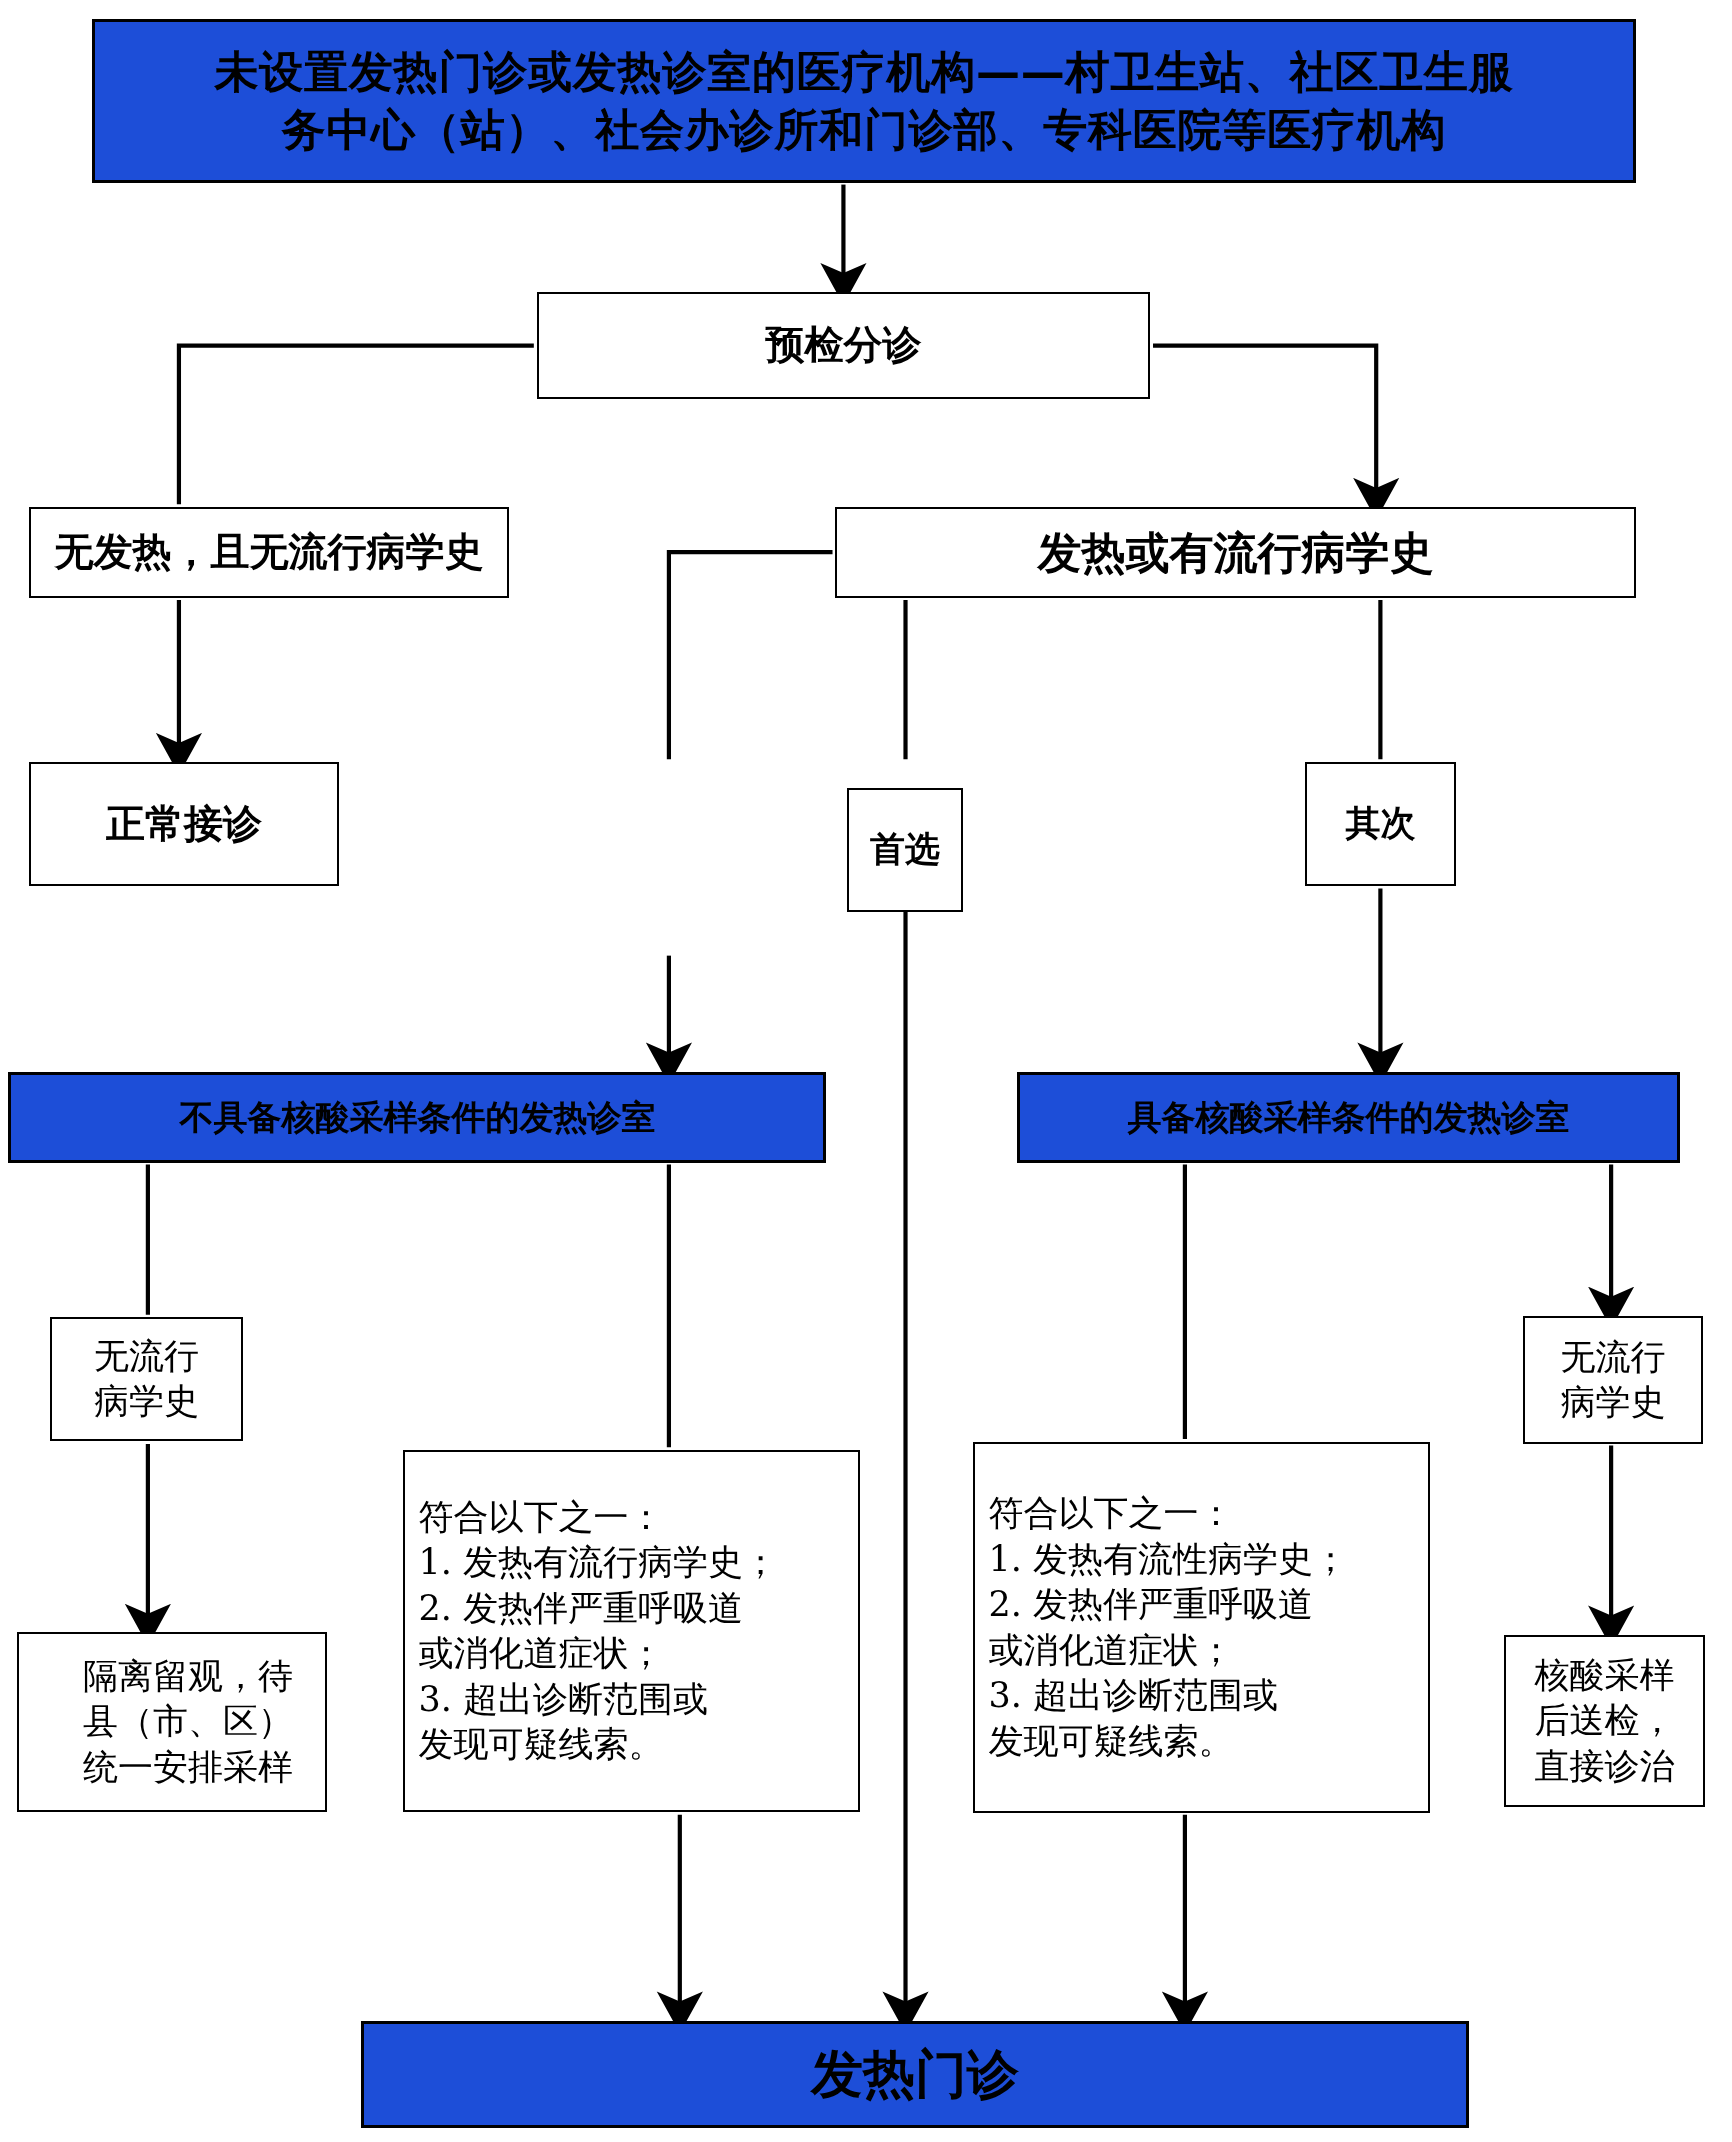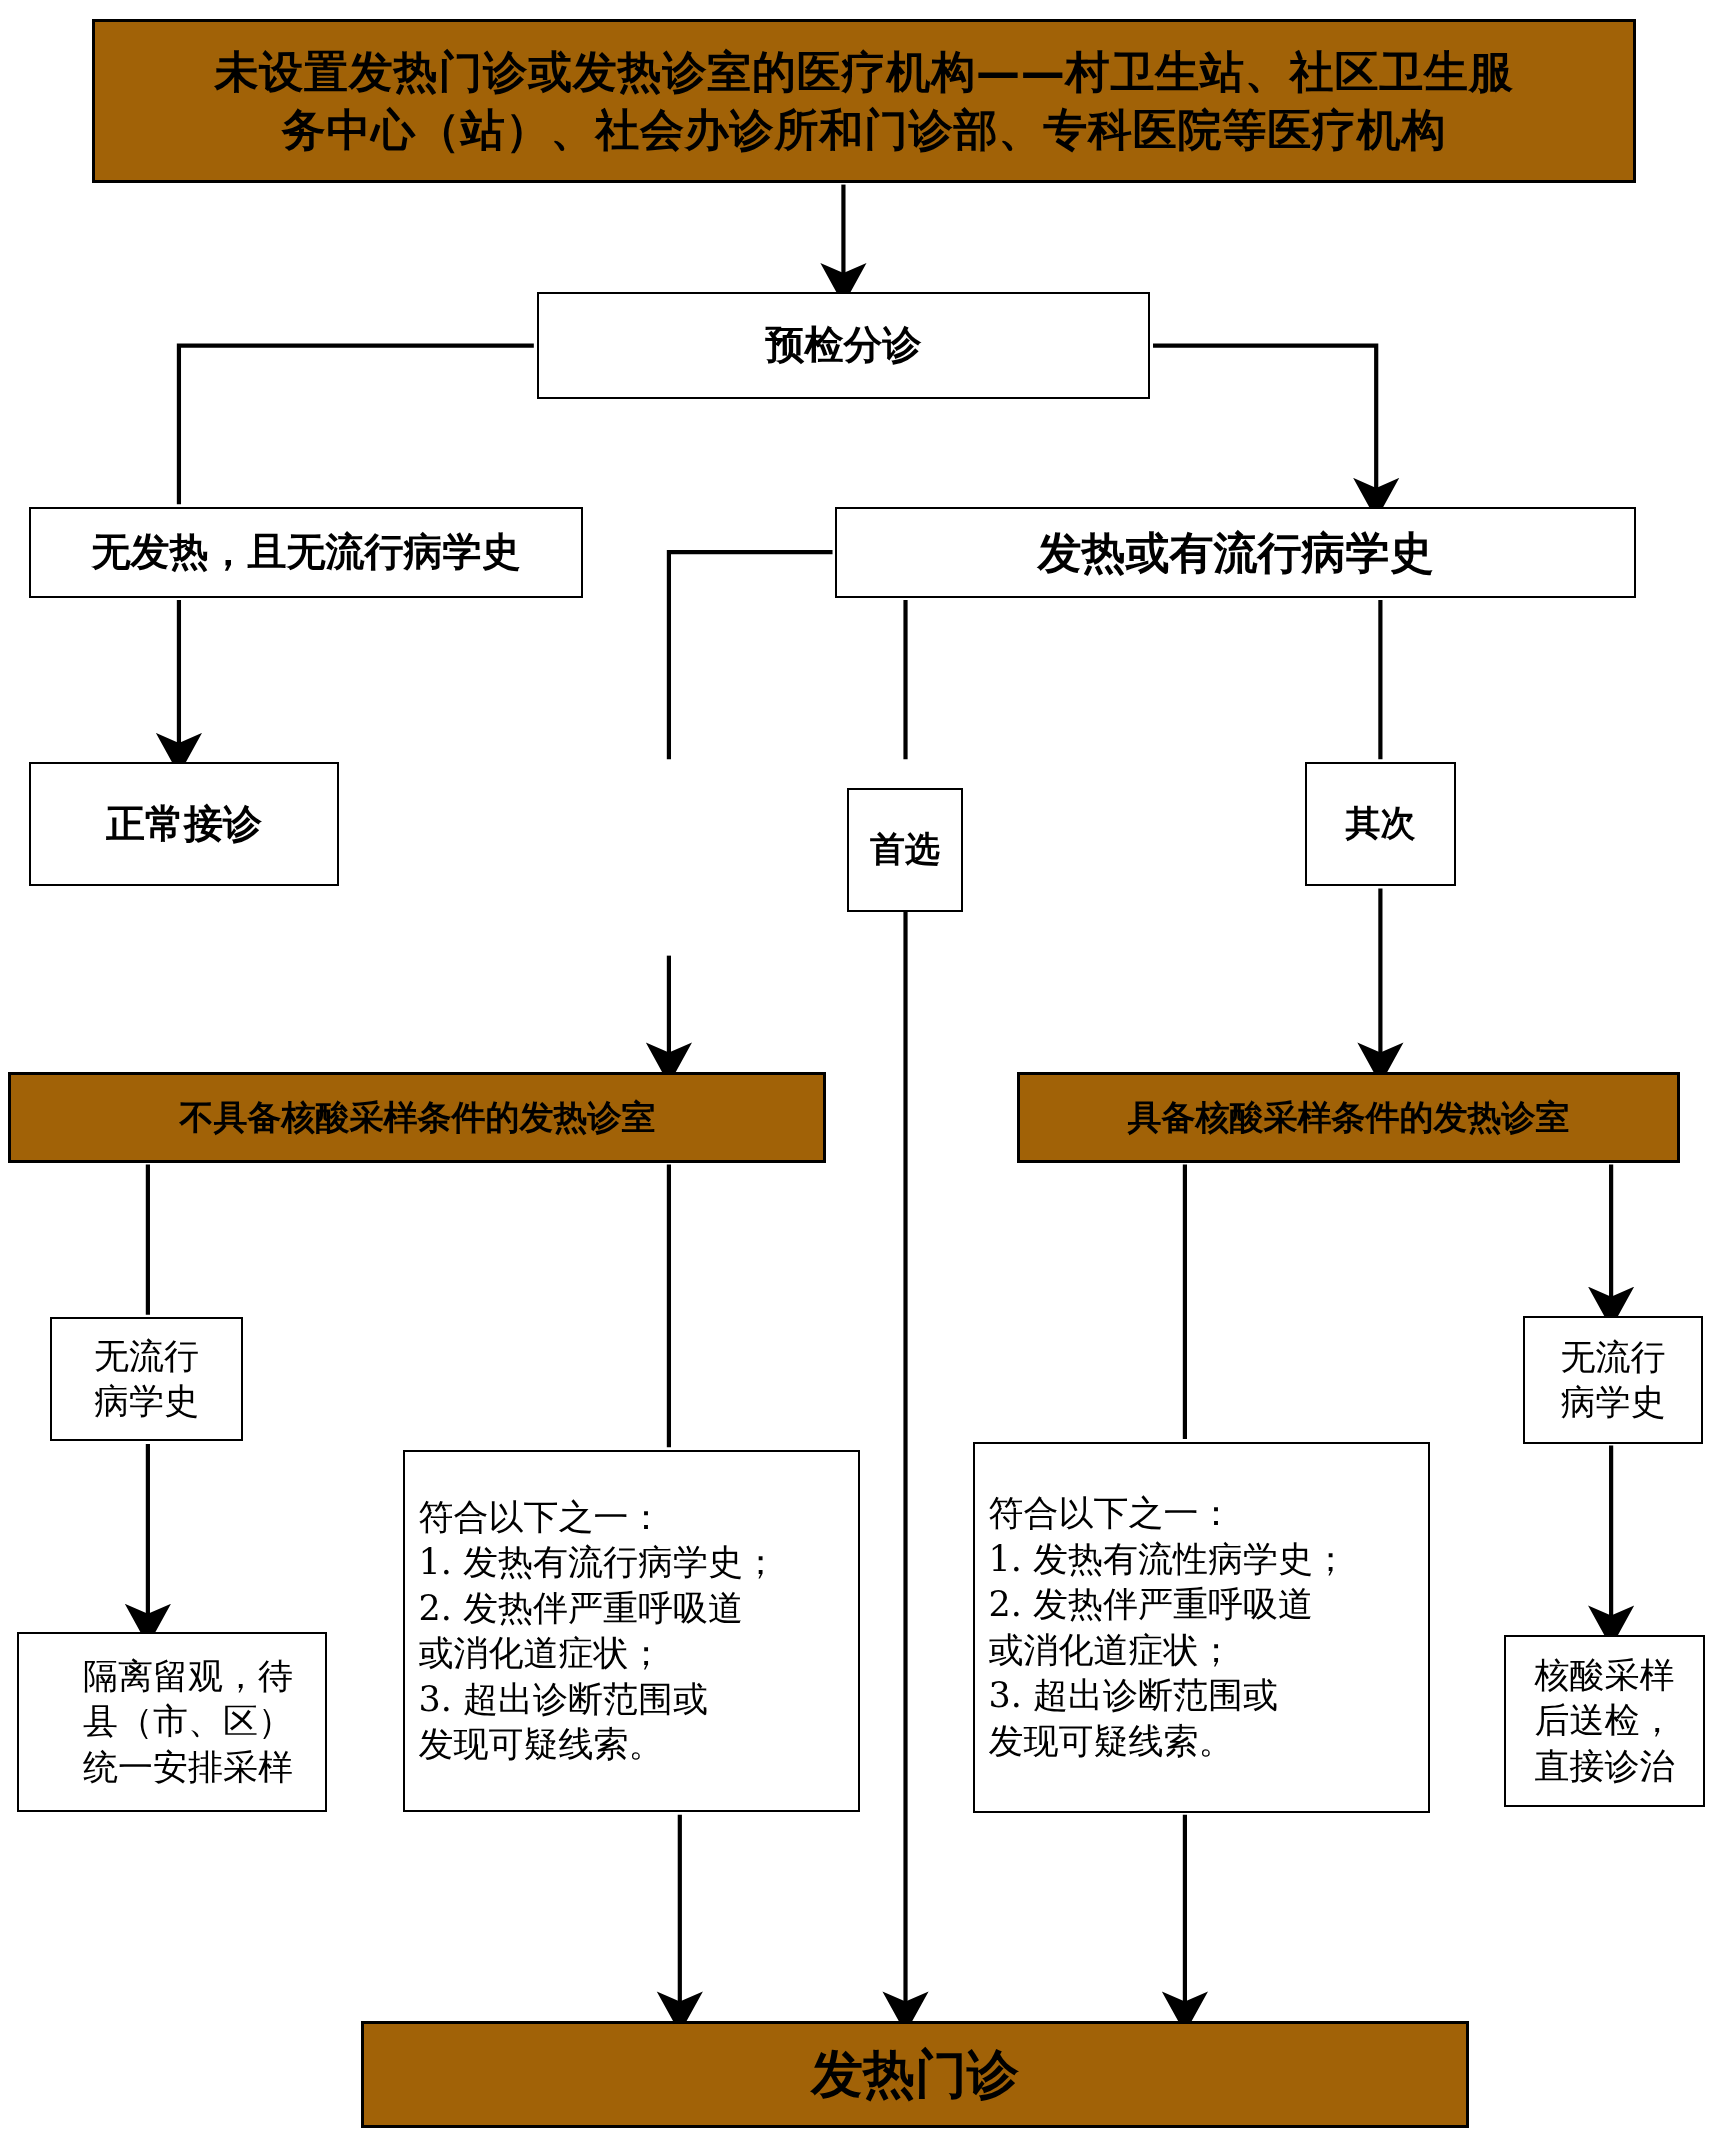--- a/index.html
+++ b/index.html
@@ -32,21 +32,21 @@
     background: #ffffff;
     display: flex;
     align-items: center;
     justify-content: center;
     text-align: center;
     color: #000000;
     line-height: 1.30;
     font-family: "DejaVu Sans", "Liberation Sans", sans-serif;
   }
   .node.cyan {
-    background: #a16207;
+    background: #1d4ed8;
     border-width: 3.4px;
   }
   .node .txt {
     display: block;
     width: 100%;
     white-space: pre-line;
     font-weight: 700;
   }
   .node.lefttext {
     justify-content: center;
@@ -58,21 +58,21 @@
   }
   .node.serif .txt {
     font-family: "DejaVu Serif", "Liberation Serif", serif;
     font-weight: 400;
   }
 
   
   #n-header      { left: 92px;  top: 18.5px;   width: 1544px; height: 164px; font-size: 44px; }
   #n-header .txt { font-weight: 700; letter-spacing: 0.8px; }
   #n-triage      { left: 537px;  top: 292px;  width: 613px;  height: 107px; font-size: 39px; }
-  #n-nofever     { left: 29px;   top: 507px;  width: 554px;  height: 91px; font-size: 39px; }
+  #n-nofever     { left: 29px;   top: 507px;  width: 480px;  height: 91px; font-size: 39px; }
   #n-fever       { left: 835px;  top: 507px;  width: 801px;  height: 91px; font-size: 44px; }
   #n-normal      { left: 29px;   top: 762px;  width: 310px;  height: 124px; font-size: 39px; }
   #n-third       { left: 441px;  top: 762px;  width: 327px;  height: 191px; font-size: 35px; }
   #n-first       { left: 847px; top: 762px;  width: 116px;  height: 124px; font-size: 35px; margin-top: 26px; }
   #n-second      { left: 1305px; top: 762px;  width: 151px;  height: 124px; font-size: 35px; }
   #n-noswab      { left: 8.4px;   top: 1072px; width: 818px;  height: 91px; font-size: 35px; }
   #n-noswab .txt { font-size: 34px; }
   #n-withswab    { left: 1017px; top: 1072px; width: 663px;  height: 91px; font-size: 35px; }
   #n-withswab .txt { font-size: 34px; }
   #n-noepiL      { left: 50px;   top: 1317px; width: 193px;  height: 124px; font-size: 35px; }

